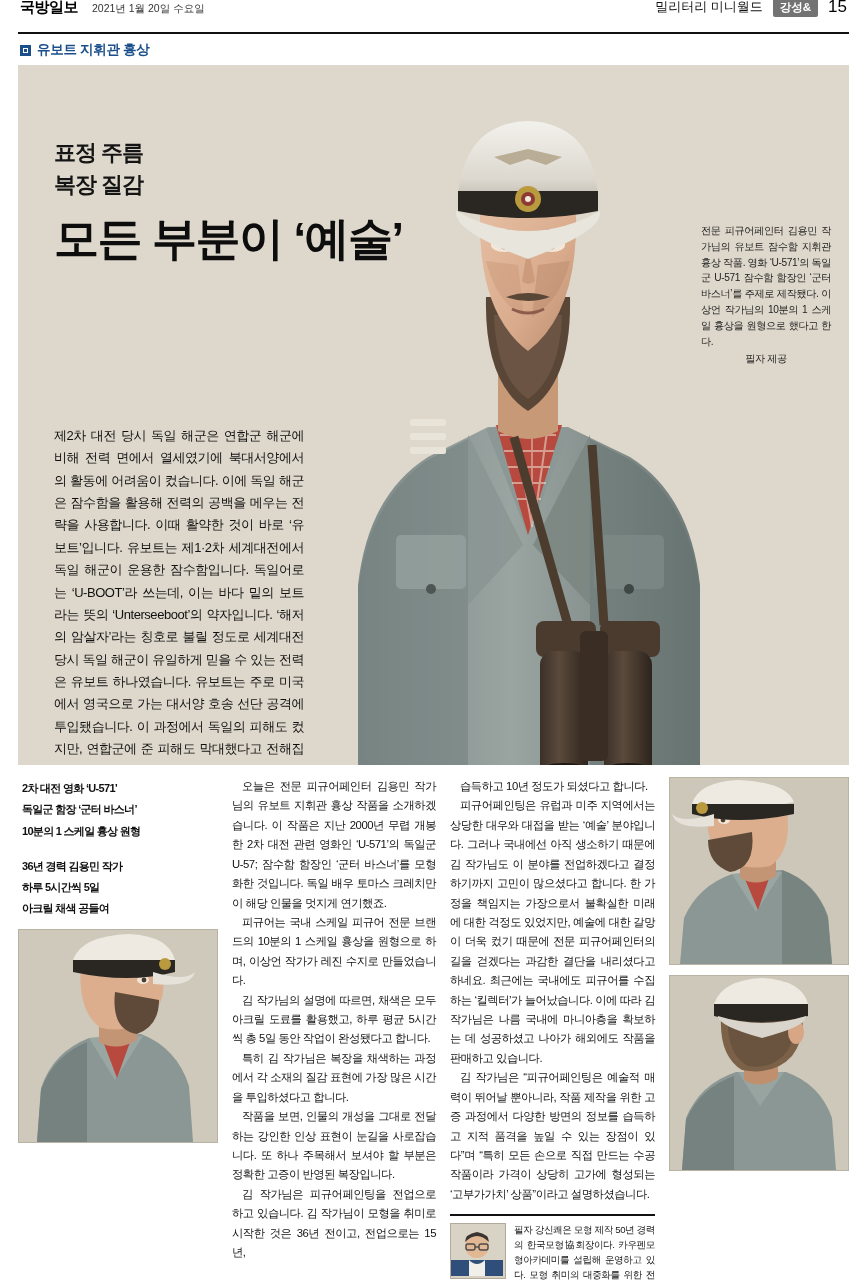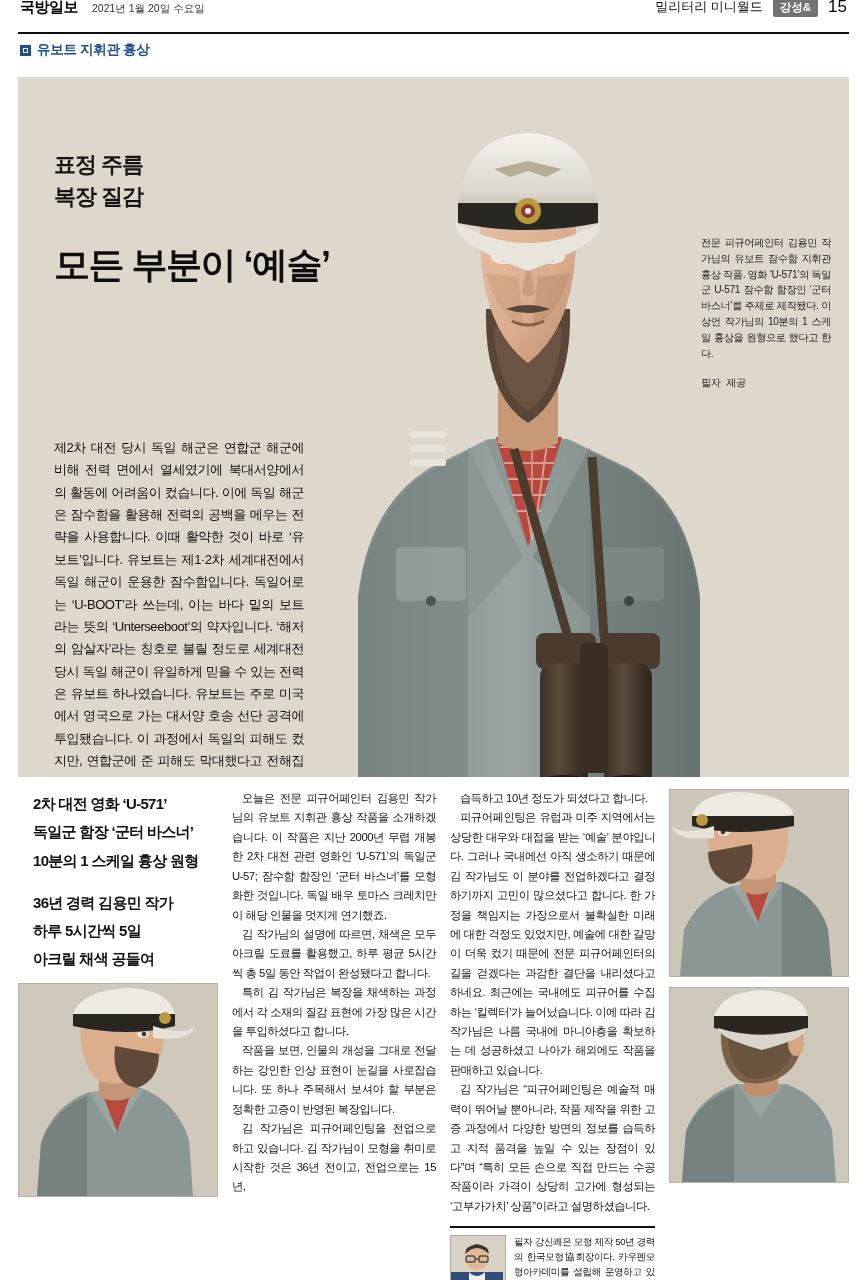--- a/index.html
+++ b/index.html
@@ -71,21 +71,21 @@
     font-size: 17px;
     font-weight: normal;
     color: #000;
   }
 
   
   .kicker {
     display: flex;
     align-items: center;
     gap: 6px;
-    padding: 7px 2px 18px 2px;
+    padding: 7px 2px 6px 2px;
   }
   .kicker-mark {
     width: 11px;
     height: 11px;
     background: #1b4f8c;
     position: relative;
   }
   .kicker-mark:after {
     content: "";
     position: absolute;
@@ -114,43 +114,42 @@
     z-index: 4;
   }
   .hl-small {
     font-size: 22px;
     font-weight: bold;
     letter-spacing: -1px;
     line-height: 1.45;
     color: #141414;
   }
   .hl-big {
-    font-size: 36px;
+    font-size: 45px;
     font-weight: bold;
     letter-spacing: -1.5px;
     color: #0d0d0d;
-    margin-top: 28px;
+    margin-top: 8px;
   }
   .hero-caption {
     position: absolute;
     right: 18px;
     top: 158px;
     width: 130px;
     font-size: 10.2px;
     line-height: 1.55;
     color: #1e1e1e;
     text-align: justify;
     z-index: 4;
     letter-spacing: -0.4px;
   }
   .hero-caption .credit {
     display: block;
-    text-align: left;
-    margin-top: 14px;
-    font-family: Liberation Mono, monospace;
+    text-align: center;
+    margin-top: 1px;
   }
   .hero-body {
     position: absolute;
     left: 36px;
     top: 360px;
     width: 250px;
     font-size: 13px;
     line-height: 1.72;
     color: #101010;
     text-align: justify;
@@ -175,26 +174,26 @@
   }
   .col {
     box-sizing: border-box;
   }
   .col-left { width: 200px; }
   .col-mid  { width: 205px; }
   .col-right{ width: 205px; }
   .col-far  { width: 180px; }
 
   .subhead {
-    font-size: 15px;
+    font-size: 11px;
     font-weight: bold;
     line-height: 1.75;
     letter-spacing: -0.7px;
     color: #111;
-    margin: 2px 0 0 15px;
+    margin: 2px 0 0 4px;
   }
 
   .body-col {
     font-size: 11.3px;
     line-height: 1.72;
     text-align: justify;
     letter-spacing: -0.45px;
     color: #111;
   }
   .body-col p {
@@ -435,20 +434,21 @@
           <path d="M54 30 L156 30 L156 42 Q110 54 54 42 Z" fill="#2a2722"></path>
           <path d="M134 42 Q166 52 176 42 Q172 58 134 54 Z" fill="#e6e2da"></path>
           <circle cx="146" cy="34" r="6" fill="#b99a3e"></circle>
         </svg>
       </div>
     </div>
 
     <div class="col col-mid">
       <div class="body-col">
         <p class="first">오늘은 전문 피규어페인터 김용민 작가님의 유보트 지휘관 흉상 작품을 소개하겠습니다. 이 작품은 지난 2000년 무렵 개봉한 2차 대전 관련 영화인 ‘U-571’의 독일군 U-57; 잠수함 함장인 ‘군터 바스너’를 모형화한 것입니다. 독일 배우 토마스 크레치만이 해당 인물을 멋지게 연기했죠.</p>
+        <p>피규어는 국내 스케일 피규어 전문 브랜드의 10분의 1 스케일 흉상을 원형으로 하며, 이상언 작가가 레진 수지로 만들었습니다.</p>
         <p>김 작가님의 설명에 따르면, 채색은 모두 아크릴 도료를 활용했고, 하루 평균 5시간씩 총 5일 동안 작업이 완성됐다고 합니다.</p>
         <p>특히 김 작가님은 복장을 채색하는 과정에서 각 소재의 질감 표현에 가장 많은 시간을 투입하셨다고 합니다.</p>
         <p>작품을 보면, 인물의 개성을 그대로 전달하는 강인한 인상 표현이 눈길을 사로잡습니다. 또 하나 주목해서 보셔야 할 부분은 정확한 고증이 반영된 복장입니다.</p>
         <p>김 작가님은 피규어페인팅을 전업으로 하고 있습니다. 김 작가님이 모형을 취미로 시작한 것은 36년 전이고, 전업으로는 15년,</p>
       </div>
     </div>
 
     <div class="col col-right">
       <div class="body-col">
         <p class="first">습득하고 10년 정도가 되셨다고 합니다.</p>

